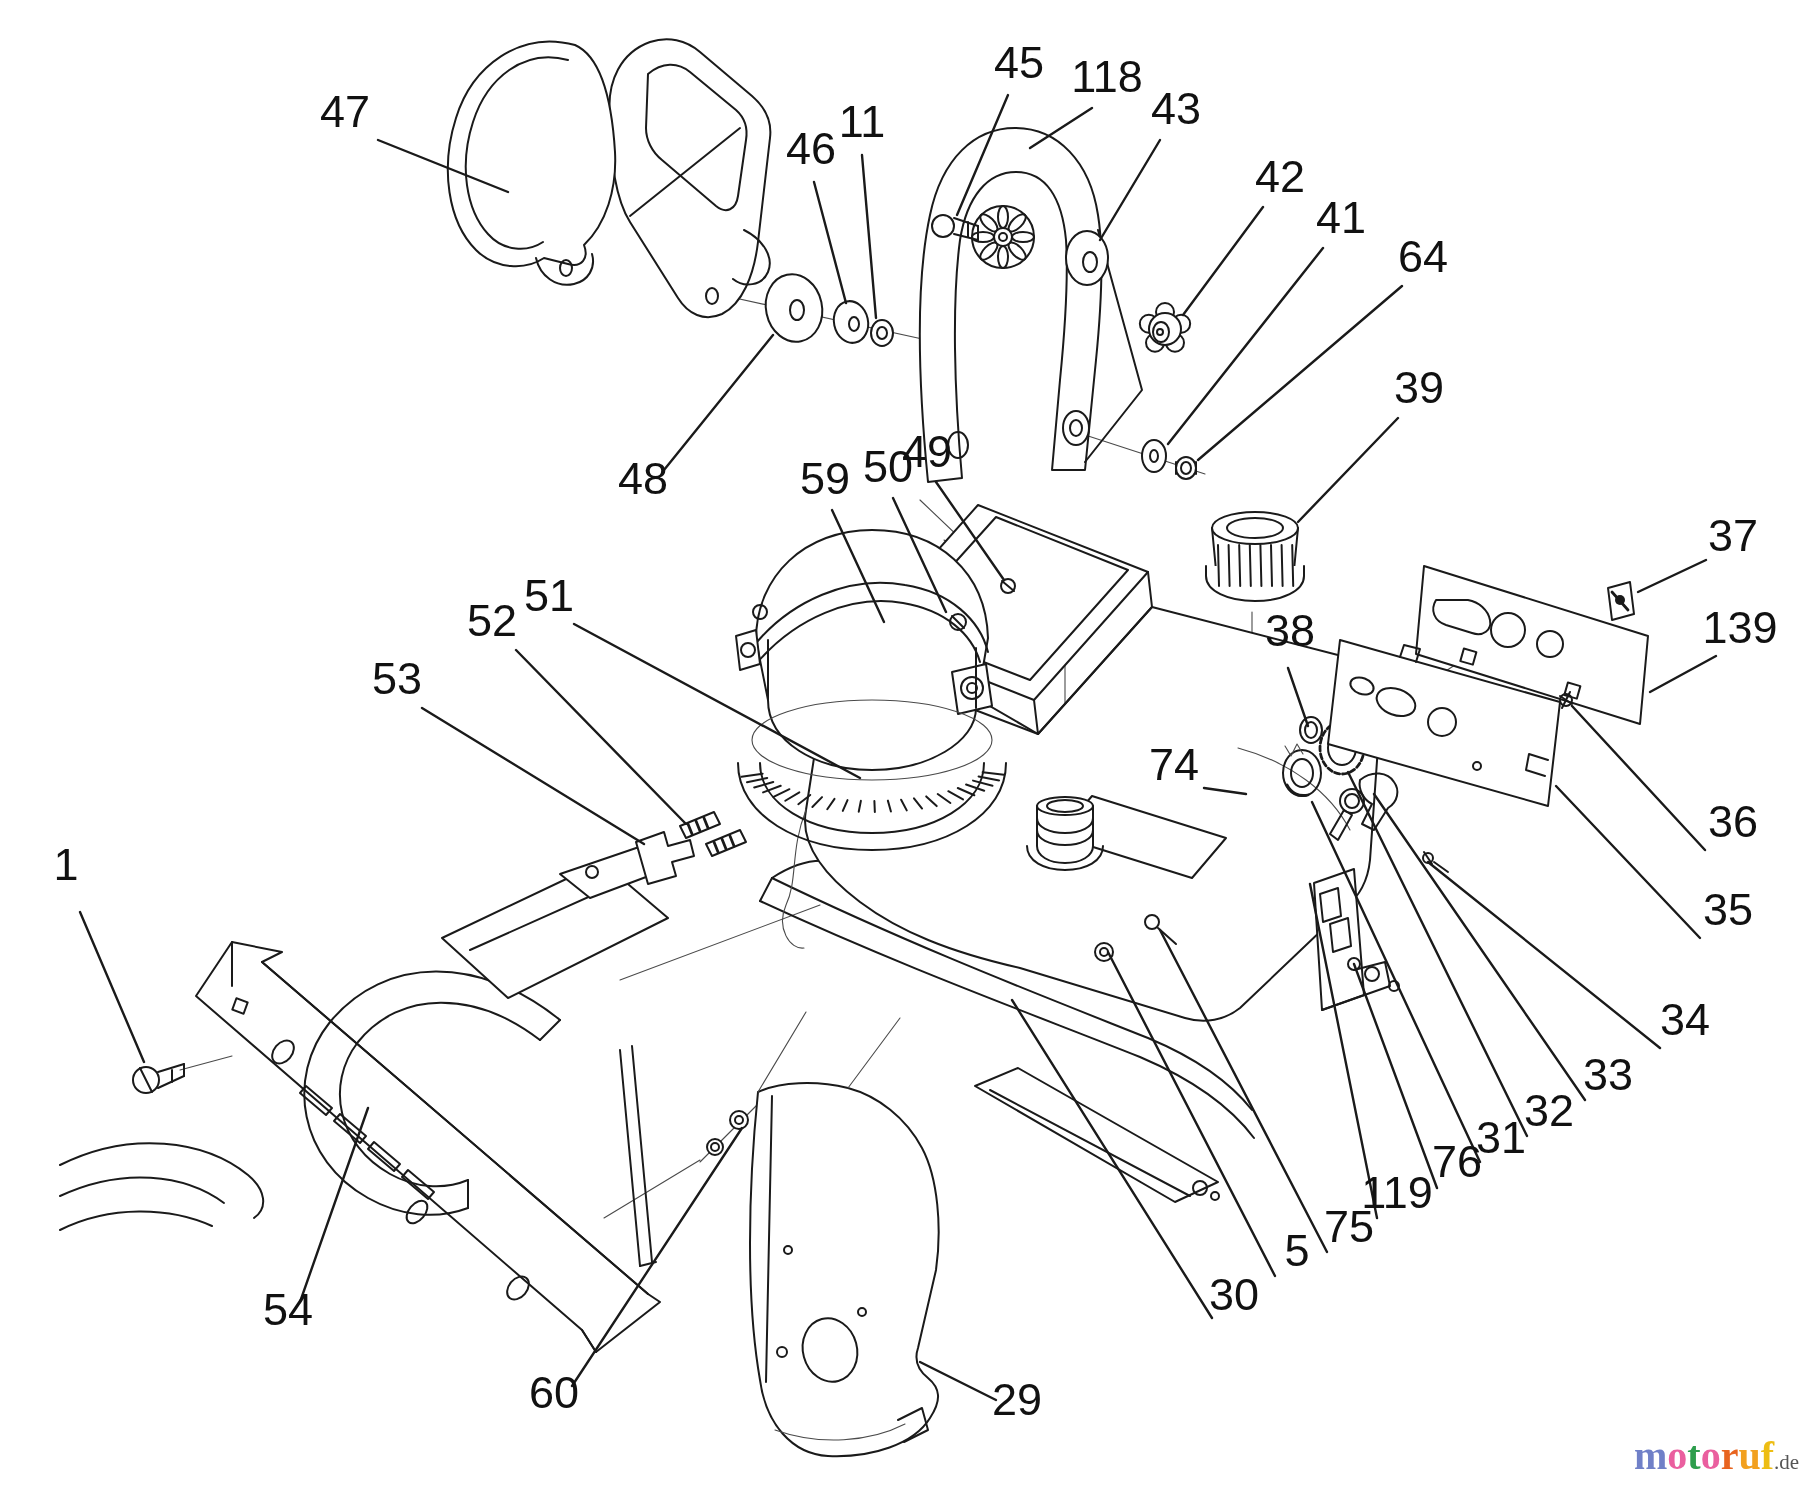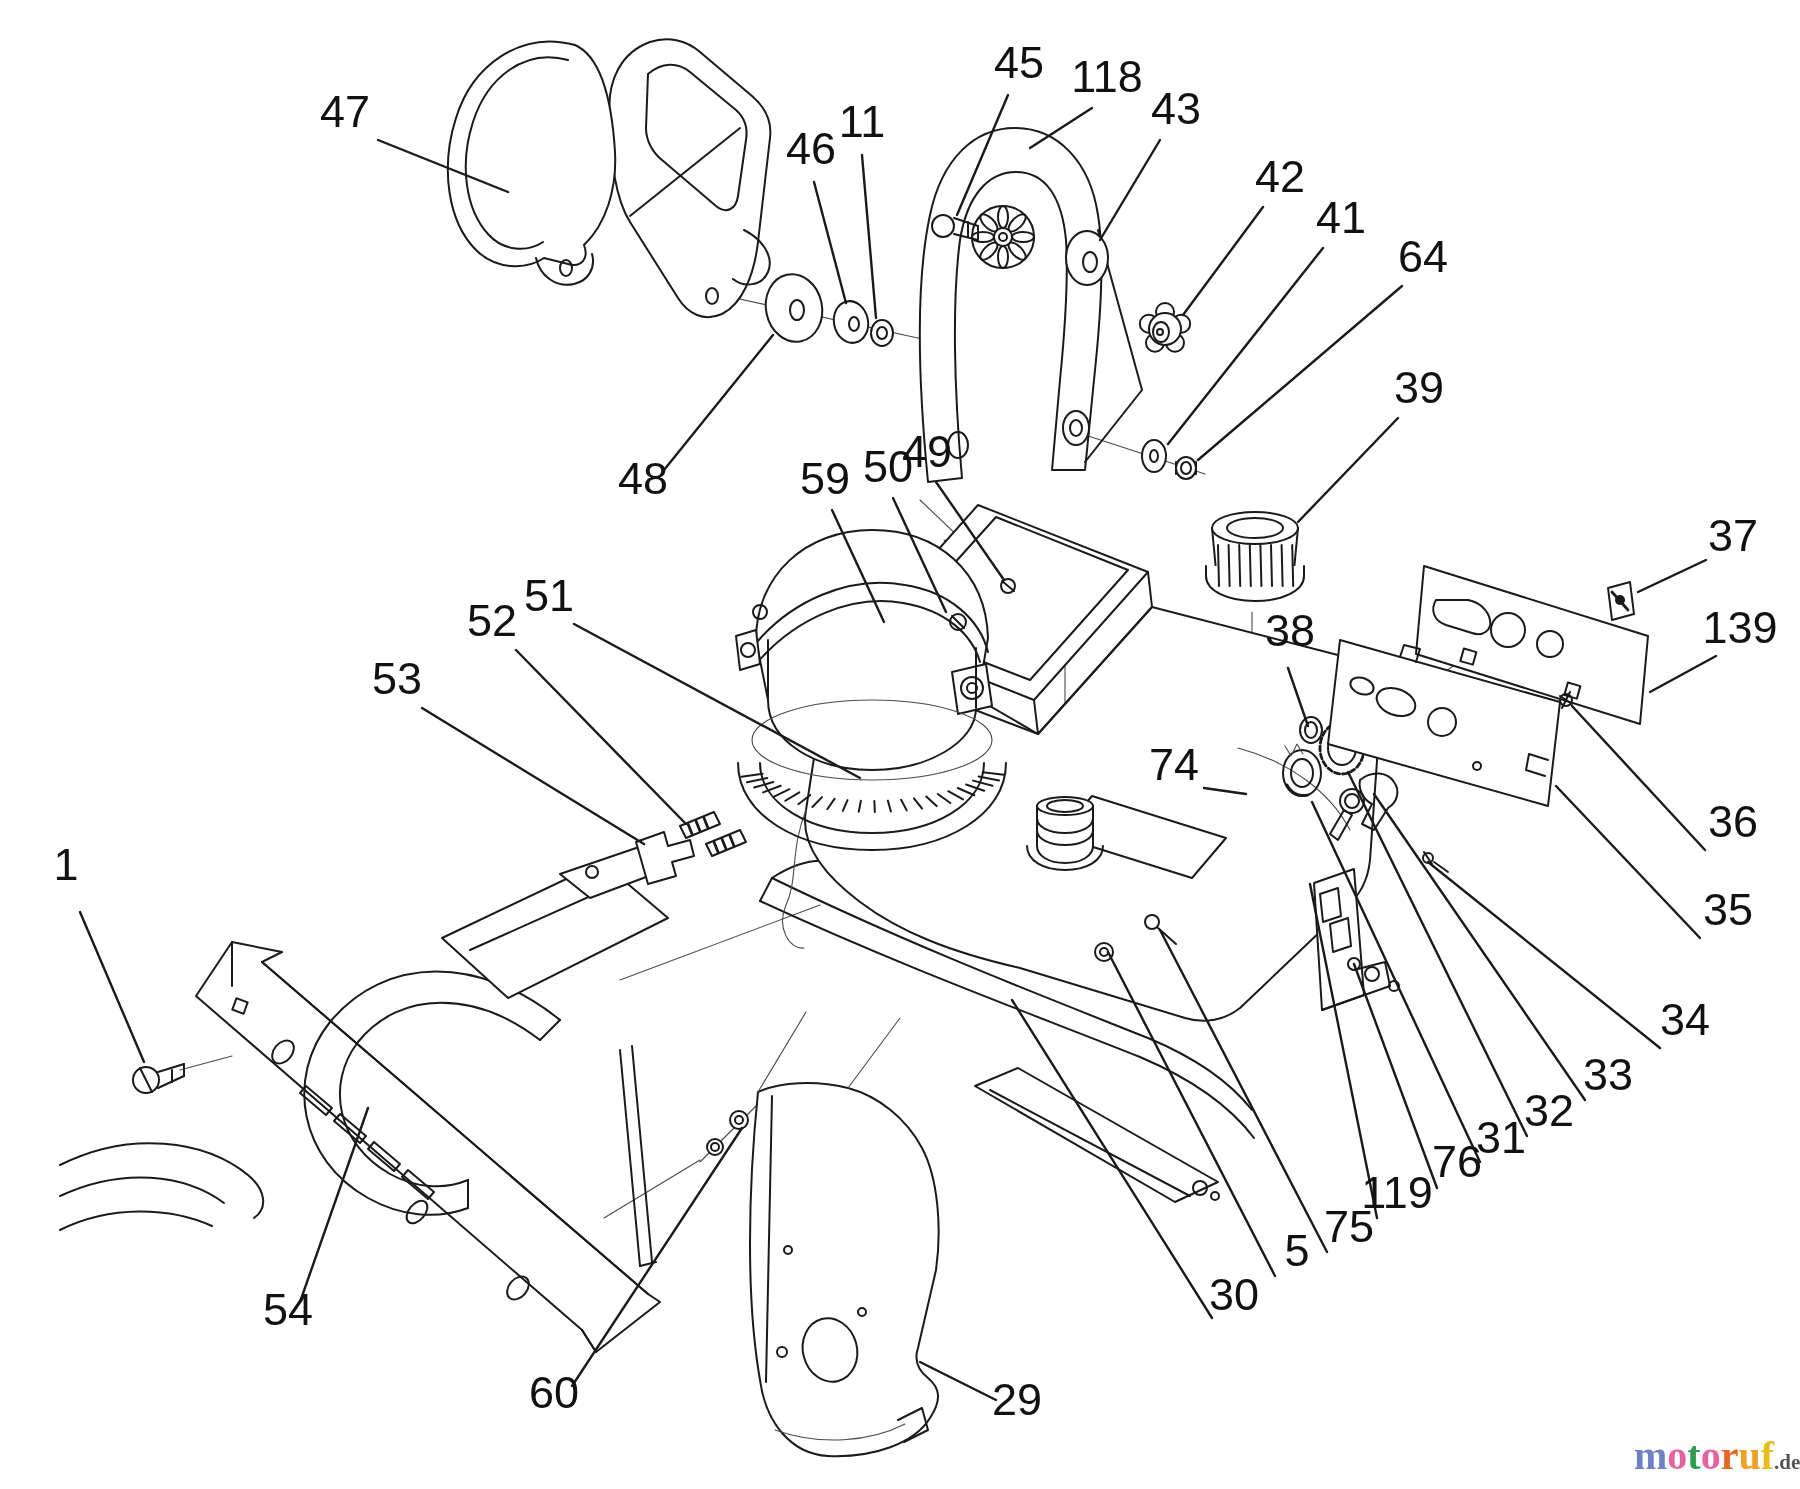--- a/index.html
+++ b/index.html
@@ -10,21 +10,21 @@
   svg .fw{fill:#ffffff;}
   svg .thin{stroke-width:1.1;stroke:#4a4a4a;}
   svg .heavy{stroke-width:2.8;}
   svg .leader{stroke-width:2.4;}
   svg .dark{fill:#1a1a1a;stroke:none;}
   svg text{stroke:none;fill:#111;font-family:"Liberation Sans",sans-serif;
            font-size:45px;text-anchor:middle;}
   .wm{position:absolute;left:1634px;top:1432px;width:170px;height:48px;
       font-family:"Liberation Serif",serif;font-weight:bold;font-size:40px;
       letter-spacing:0px;white-space:nowrap;}
-  .wm .suffix{font-size:21px;font-weight:bold;text-align:right;}
+  .wm .suffix{font-size:21px;font-weight:normal;text-align:right;}
 </style>
 </head>
 <body>
 <div class="stage">
 
 <svg width="1800" height="1489" viewBox="0 0 1800 1489">
 
   <g>
     <line class="thin" x1="726" y1="296" x2="936" y2="342"></line>
     <line class="thin" x1="1082" y1="434" x2="1205" y2="474"></line>

